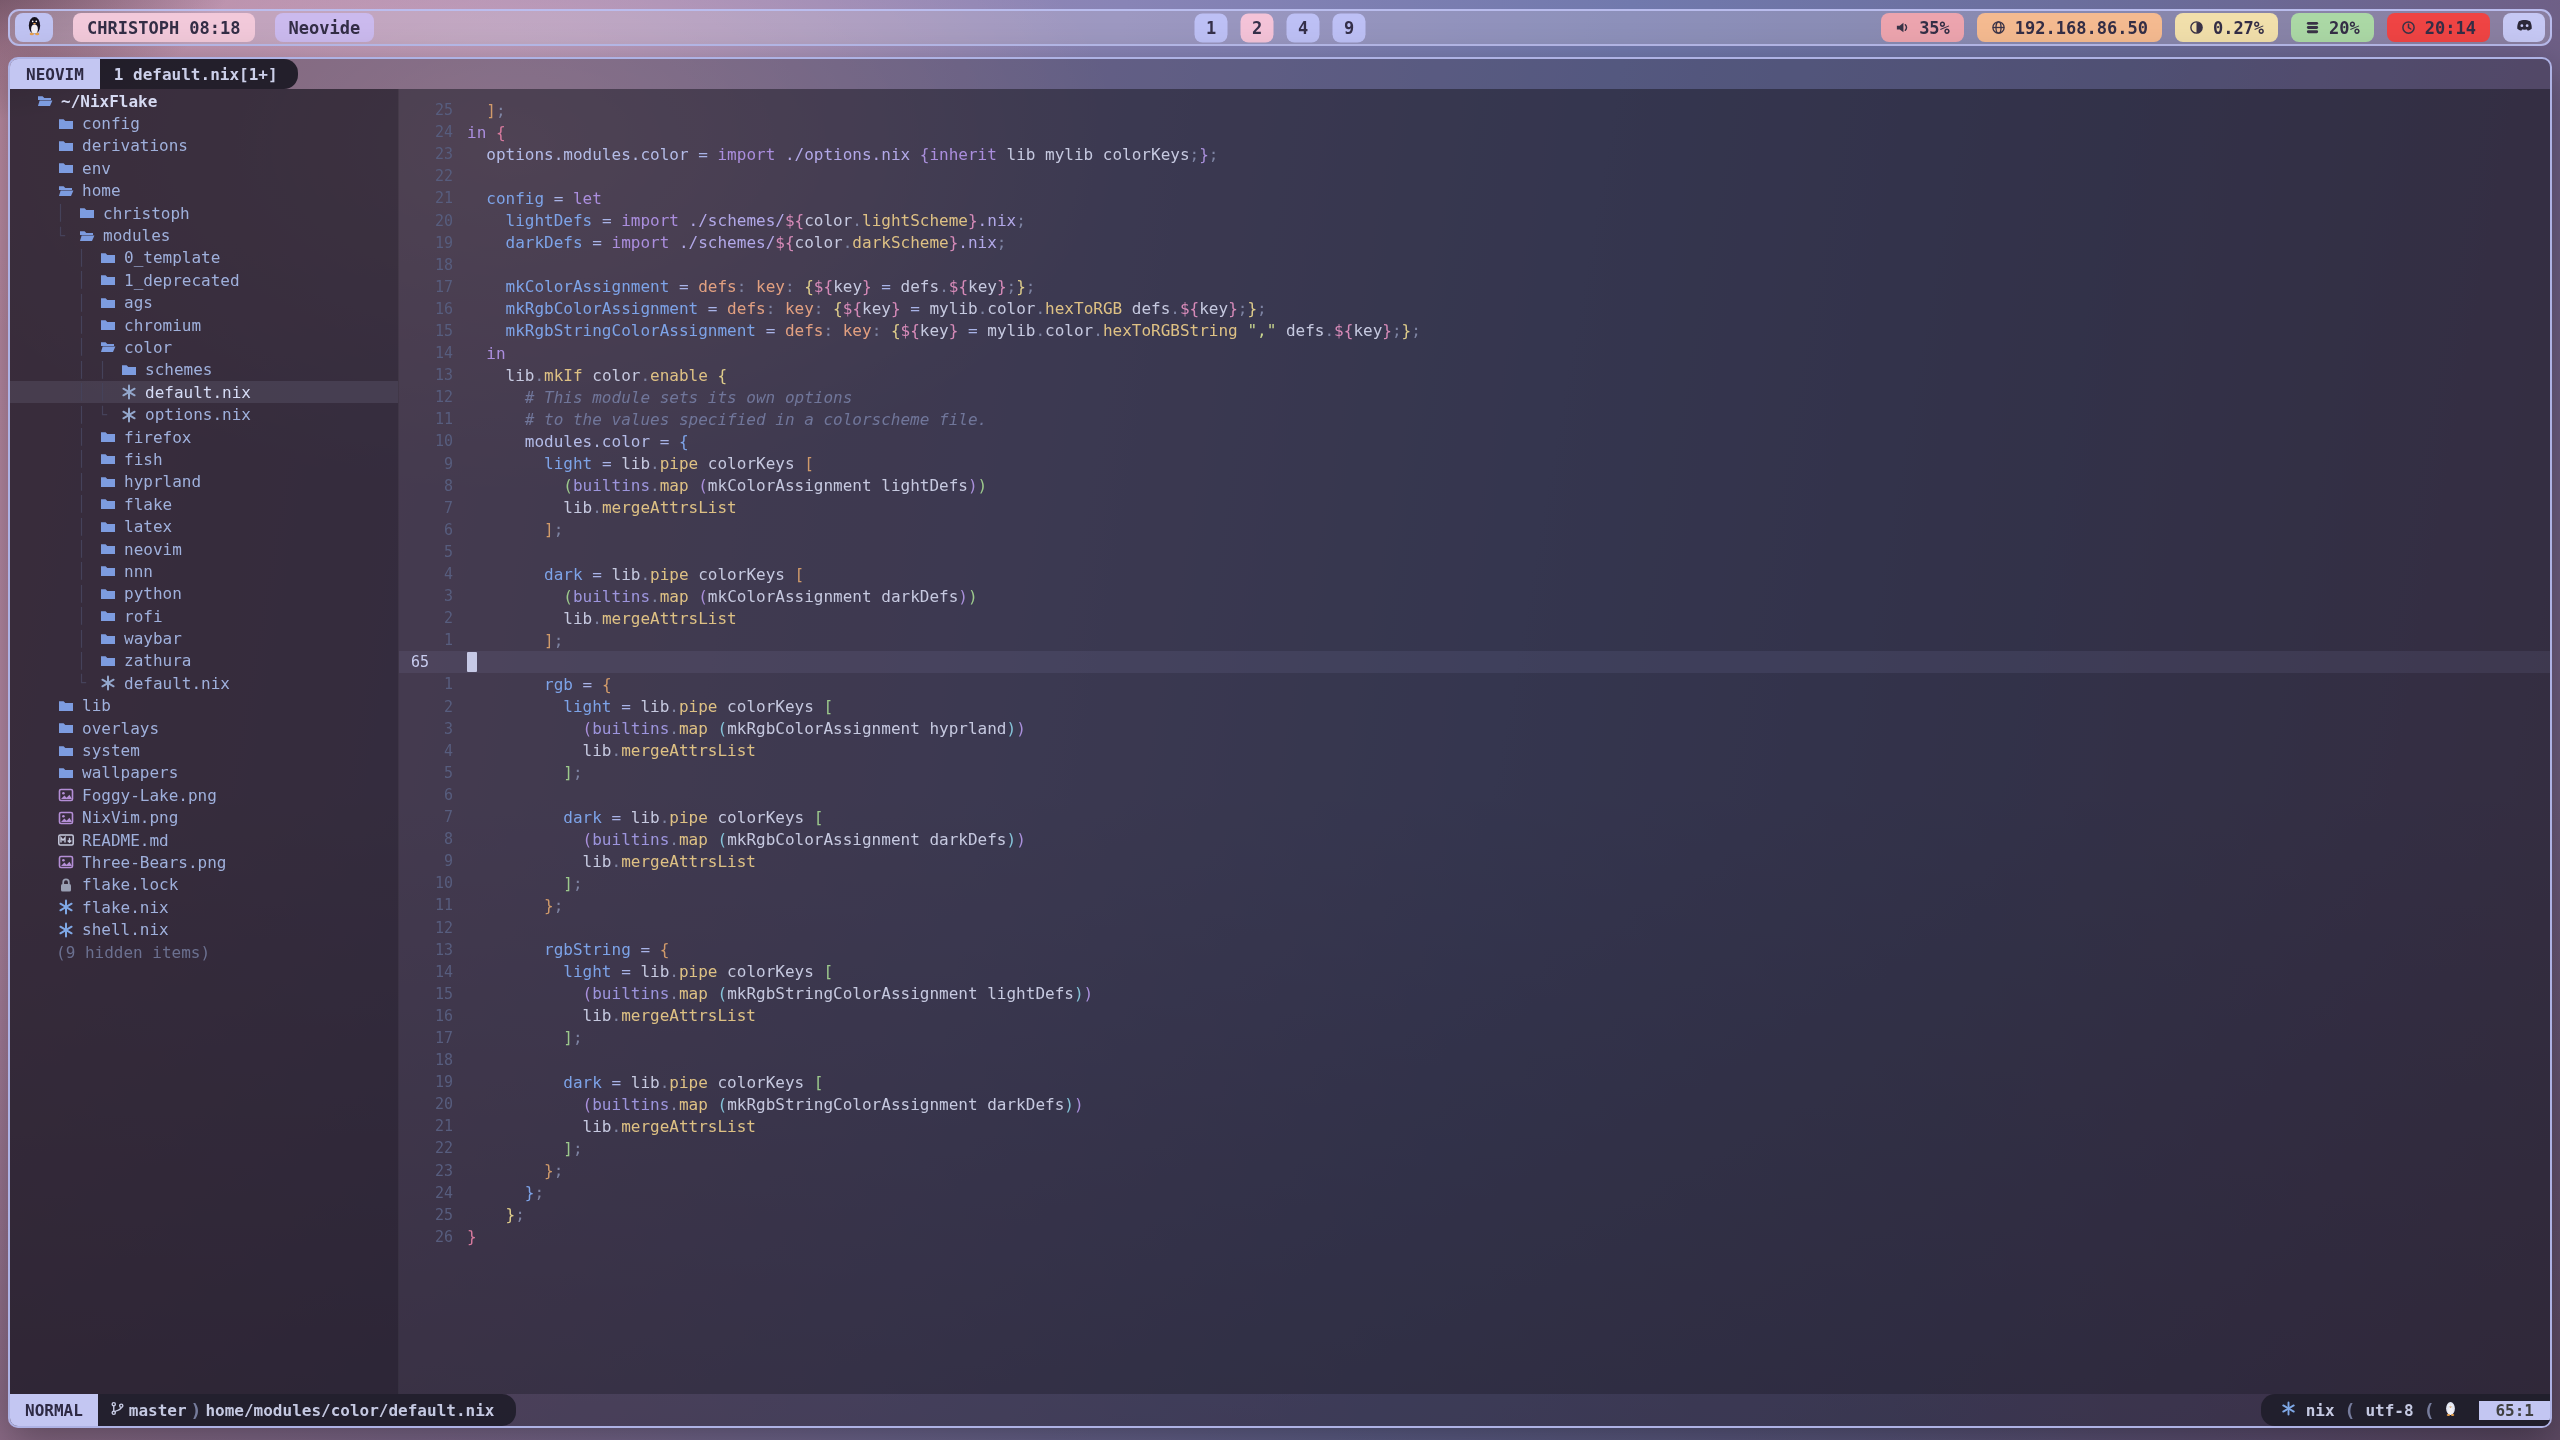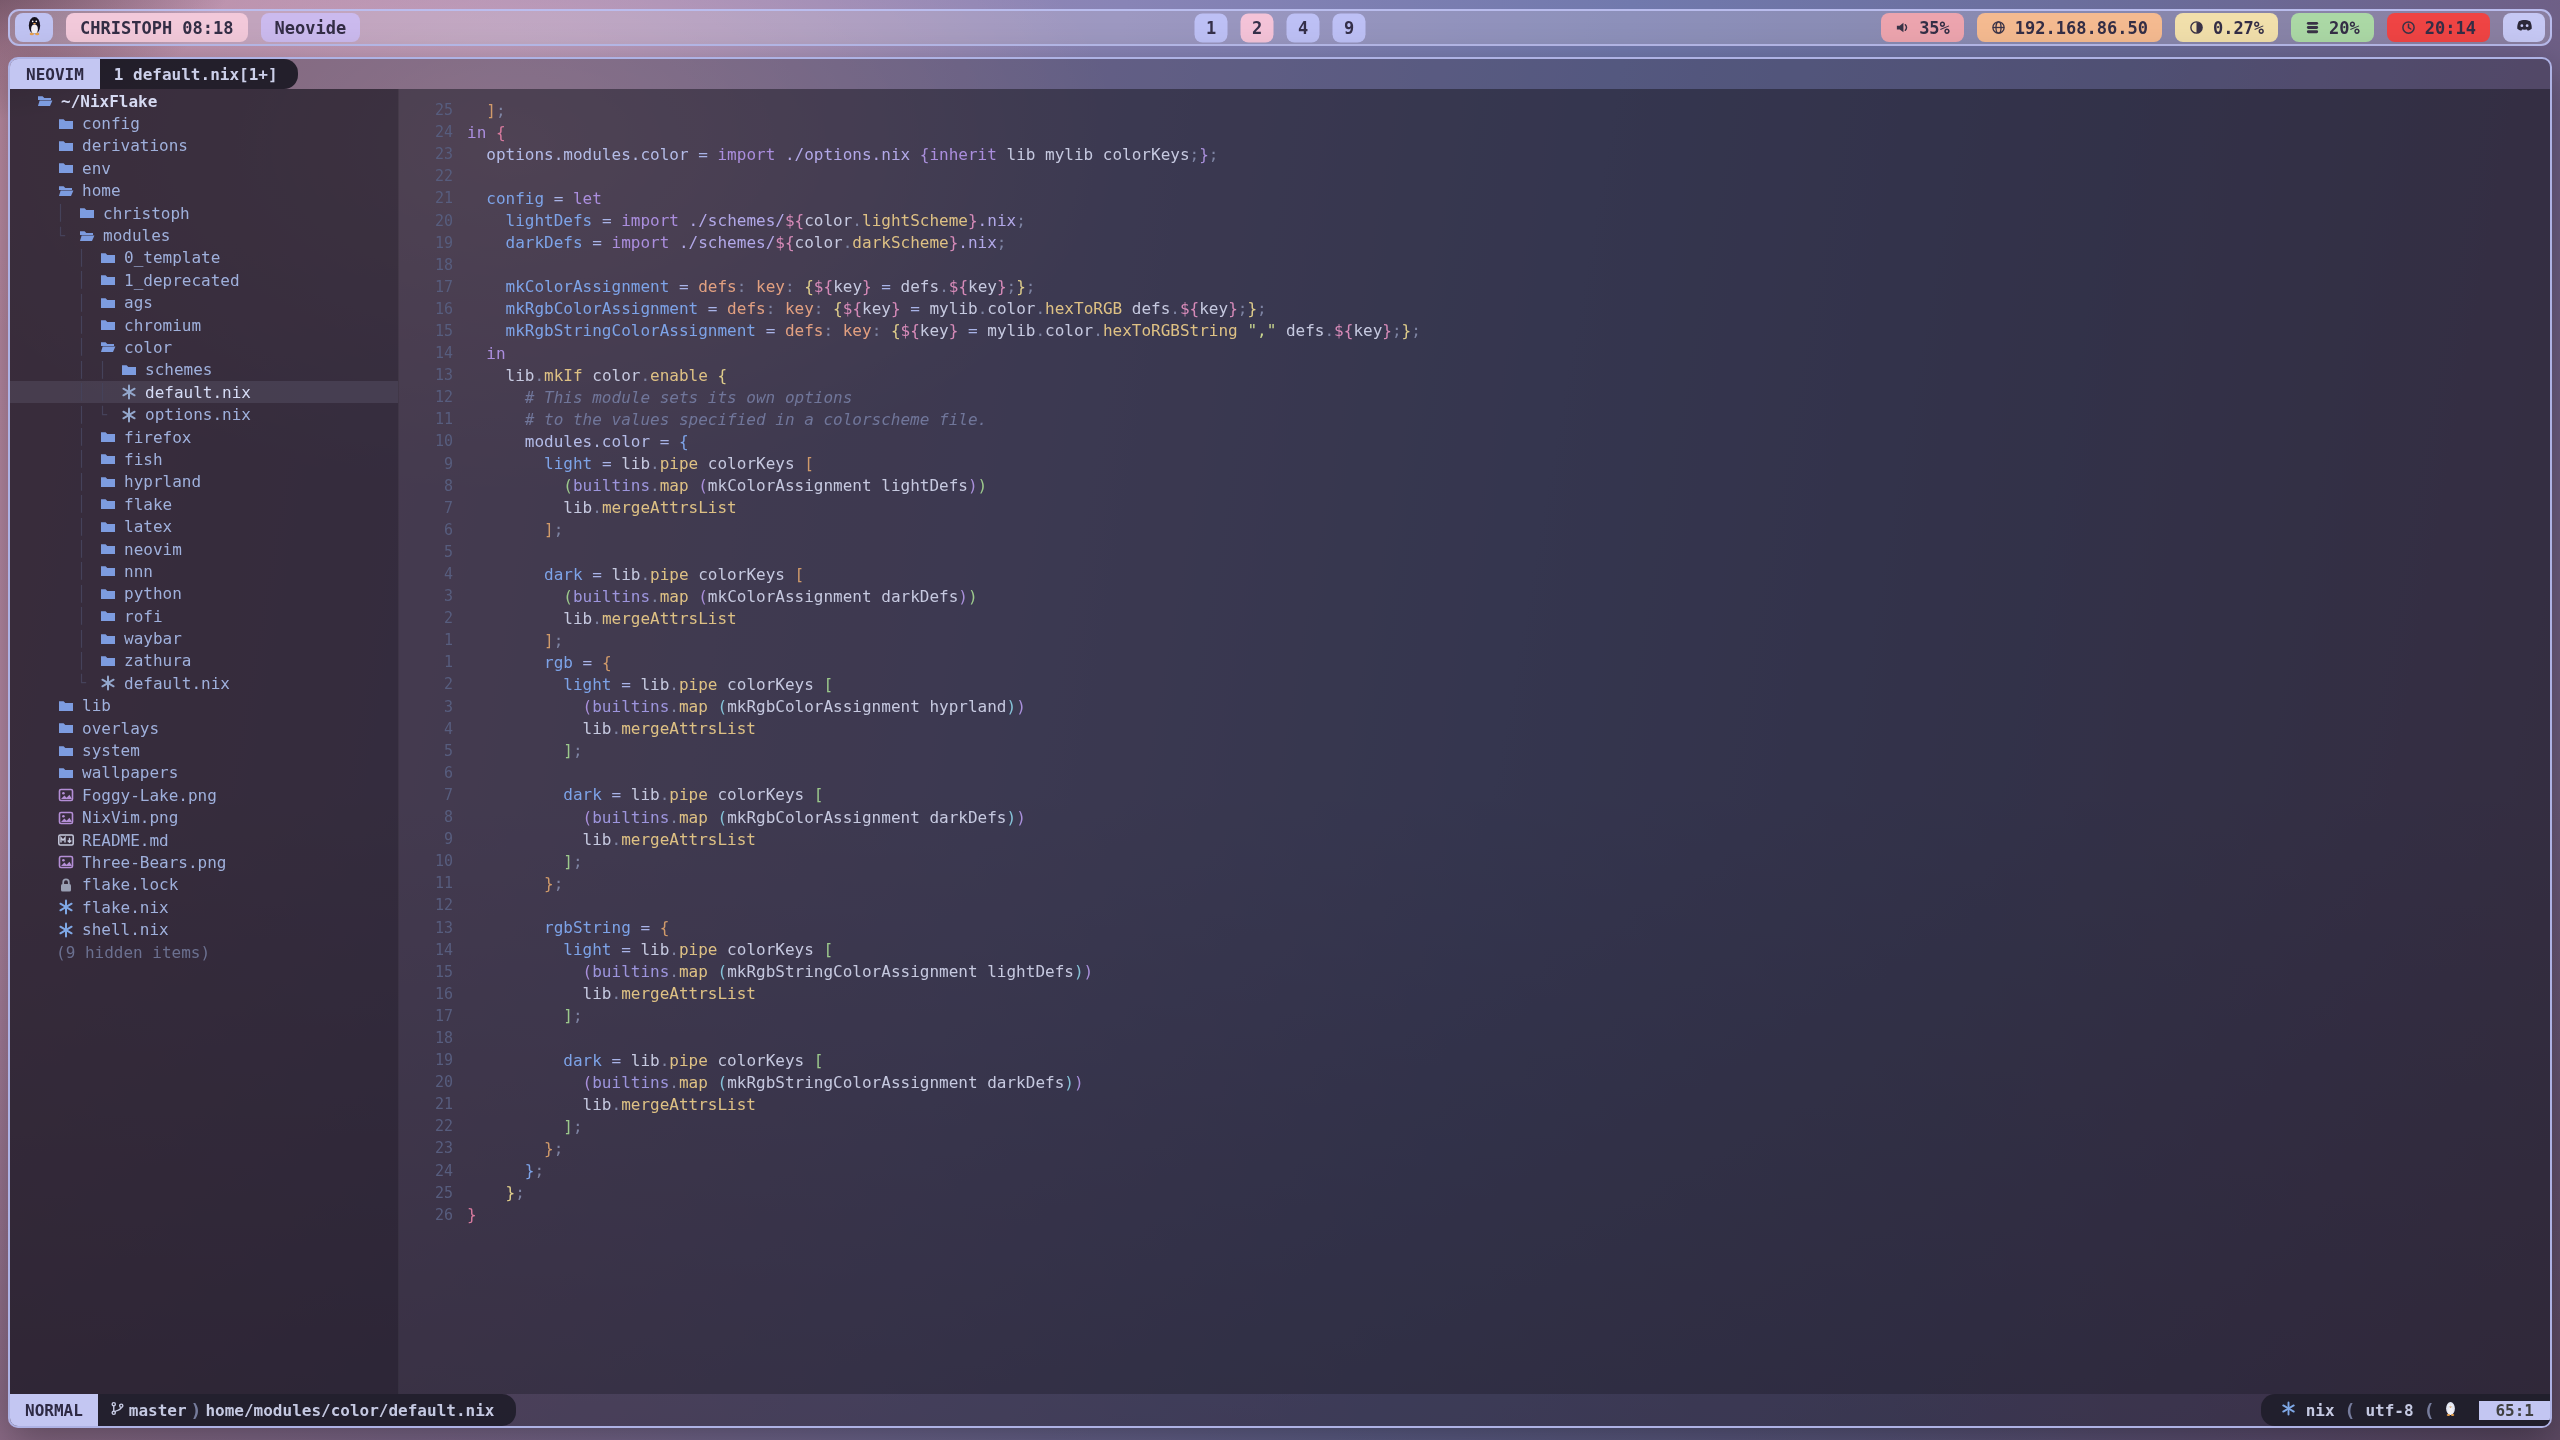--- a/index.html
+++ b/index.html
@@ -12,21 +12,21 @@
       linear-gradient(rgba(0,0,0,0) 55%, rgba(52,36,56,0.30) 100%),
       linear-gradient(100deg,#bb8aa2 0%,#a588ae 18%,#8884b6 40%,#7179ad 58%,#6a6c9a 76%,#6e6088 90%,#705b77 100%);
   }
   
   .topbar{
     position:absolute; left:8px; right:8px; top:9px; height:37px;
     border:2px solid rgba(188,191,240,0.95); border-radius:11px;
     background:rgba(205,198,220,0.30);
     display:flex; align-items:center; padding:0 5px;
   }
-  .tb-left{ display:flex; align-items:center; gap:13px; }
+  .tb-left{ display:flex; align-items:center; gap:20px; }
   .logo-box{ width:38px; height:29px; border-radius:8px; background:#c0c3f2;
     display:flex; align-items:center; justify-content:center; }
   .pill{ height:29px; border-radius:8px; display:flex; align-items:center; gap:9px;
     padding:0 14px; color:#342e46; font-weight:bold; font-size:17px; white-space:nowrap; }
   .ws-wrap{ position:absolute; left:50%; top:50%; transform:translate(-50%,-50%);
     display:flex; gap:13px; }
   .ws{ width:33px; height:29px; border-radius:8px; background:#bdc0f5; color:#35304a;
     font-weight:bold; font-size:17px; display:flex; align-items:center; justify-content:center; }
   .ws.active{ background:#f4c3d8; }
   .tb-right{ margin-left:auto; display:flex; align-items:center; gap:13px; }
@@ -633,20 +633,21 @@
         <div class="cline"><span class="ln">10</span><span class="f">      </span><span class="pt">modules.color</span><span class="f"> </span><span class="o">=</span><span class="f"> </span><span class="b">{</span></div>
         <div class="cline"><span class="ln">9</span><span class="f">        </span><span class="a">light</span><span class="f"> </span><span class="o">=</span><span class="f"> lib</span><span class="pc">.</span><span class="fn">pipe</span><span class="f"> colorKeys </span><span class="or">[</span></div>
         <div class="cline"><span class="ln">8</span><span class="f">          </span><span class="g">(</span><span class="ns">builtins</span><span class="pc">.</span><span class="fn">map</span><span class="f"> </span><span class="v">(</span><span class="f">mkColorAssignment lightDefs</span><span class="v">)</span><span class="g">)</span></div>
         <div class="cline"><span class="ln">7</span><span class="f">          lib</span><span class="pc">.</span><span class="fn">mergeAttrsList</span></div>
         <div class="cline"><span class="ln">6</span><span class="f">        </span><span class="or">]</span><span class="pc">;</span></div>
         <div class="cline"><span class="ln">5</span></div>
         <div class="cline"><span class="ln">4</span><span class="f">        </span><span class="a">dark</span><span class="f"> </span><span class="o">=</span><span class="f"> lib</span><span class="pc">.</span><span class="fn">pipe</span><span class="f"> colorKeys </span><span class="or">[</span></div>
         <div class="cline"><span class="ln">3</span><span class="f">          </span><span class="g">(</span><span class="ns">builtins</span><span class="pc">.</span><span class="fn">map</span><span class="f"> </span><span class="v">(</span><span class="f">mkColorAssignment darkDefs</span><span class="v">)</span><span class="g">)</span></div>
         <div class="cline"><span class="ln">2</span><span class="f">          lib</span><span class="pc">.</span><span class="fn">mergeAttrsList</span></div>
         <div class="cline"><span class="ln">1</span><span class="f">        </span><span class="or">]</span><span class="pc">;</span></div>
+        <div class="cline cur"><span class="ln">65</span><span class="cursor"></span></div>
         <div class="cline"><span class="ln">1</span><span class="f">        </span><span class="a">rgb</span><span class="f"> </span><span class="o">=</span><span class="f"> </span><span class="or">{</span></div>
         <div class="cline"><span class="ln">2</span><span class="f">          </span><span class="a">light</span><span class="f"> </span><span class="o">=</span><span class="f"> lib</span><span class="pc">.</span><span class="fn">pipe</span><span class="f"> colorKeys </span><span class="g">[</span></div>
         <div class="cline"><span class="ln">3</span><span class="f">            </span><span class="v">(</span><span class="ns">builtins</span><span class="pc">.</span><span class="fn">map</span><span class="f"> </span><span class="cy">(</span><span class="f">mkRgbColorAssignment hyprland</span><span class="cy">)</span><span class="v">)</span></div>
         <div class="cline"><span class="ln">4</span><span class="f">            lib</span><span class="pc">.</span><span class="fn">mergeAttrsList</span></div>
         <div class="cline"><span class="ln">5</span><span class="f">          </span><span class="g">]</span><span class="pc">;</span></div>
         <div class="cline"><span class="ln">6</span></div>
         <div class="cline"><span class="ln">7</span><span class="f">          </span><span class="a">dark</span><span class="f"> </span><span class="o">=</span><span class="f"> lib</span><span class="pc">.</span><span class="fn">pipe</span><span class="f"> colorKeys </span><span class="g">[</span></div>
         <div class="cline"><span class="ln">8</span><span class="f">            </span><span class="v">(</span><span class="ns">builtins</span><span class="pc">.</span><span class="fn">map</span><span class="f"> </span><span class="cy">(</span><span class="f">mkRgbColorAssignment darkDefs</span><span class="cy">)</span><span class="v">)</span></div>
         <div class="cline"><span class="ln">9</span><span class="f">            lib</span><span class="pc">.</span><span class="fn">mergeAttrsList</span></div>
         <div class="cline"><span class="ln">10</span><span class="f">          </span><span class="g">]</span><span class="pc">;</span></div>

